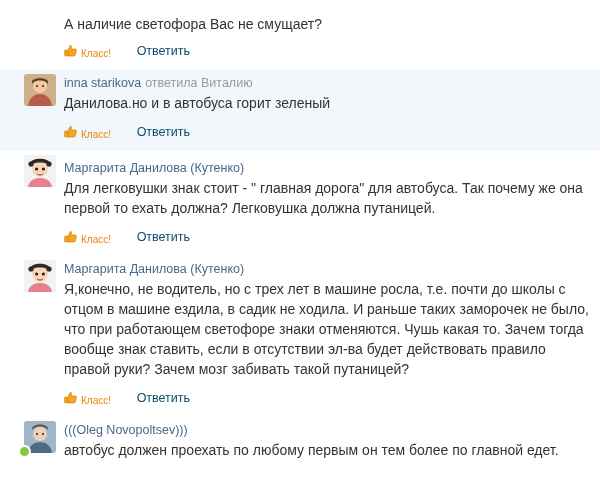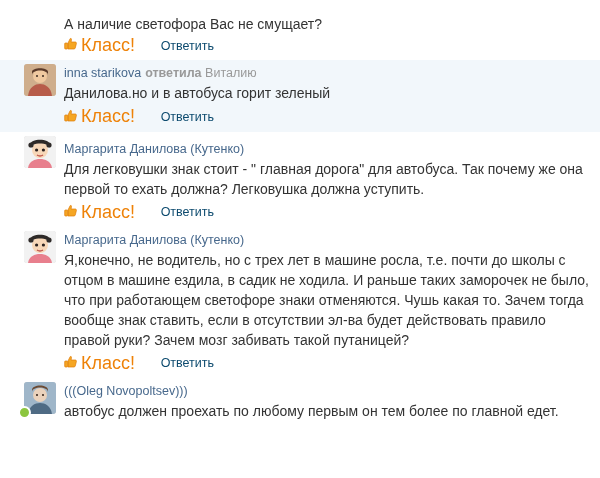--- a/index.html
+++ b/index.html
@@ -56,21 +56,21 @@
     font-size: 12.5px;
     white-space: nowrap;
   }
   .author-name {
     color: #47688c;
     font-weight: normal;
     cursor: pointer;
   }
   .author-action {
     color: #999999;
-    font-weight: bold;
+    font-weight: normal;
     margin-left: 4px;
   }
   .author-target {
     color: #999999;
     font-weight: normal;
   }
   .text {
     font-size: 14px;
     line-height: 20px;
     color: #333333;
@@ -78,23 +78,24 @@
     word-wrap: break-word;
   }
   .actions {
     padding: 3px 0 6px 0;
     line-height: 16px;
     white-space: nowrap;
   }
   .klass {
     display: inline-block;
     color: #ee8208;
-    font-size: 18px;
+    font-size: 10px;
     cursor: pointer;
     vertical-align: middle;
+    margin-top: 8px;
   }
   .thumb {
     display: inline-block;
     vertical-align: middle;
     margin-right: 3px;
     position: relative;
     top: -1px;
   }
   .reply {
     display: inline-block;
@@ -170,21 +171,21 @@
         <circle cx="25" cy="9" r="2.6" fill="#2e2a28"></circle>
         <circle cx="12.6" cy="14" r="1.6" fill="#2b2220"></circle>
         <circle cx="19.4" cy="14" r="1.6" fill="#2b2220"></circle>
         <path d="M13 19 Q16 21 19 19" stroke="#c0534a" stroke-width="1.4" fill="none"></path>
         <path d="M4 32 C5 25 11 23 16 23 C21 23 27 25 28 32 Z" fill="#e87f8d"></path>
       </svg>
     </div>
     <div class="author-line">
       <span class="author-name">Маргарита Данилова (Кутенко)</span>
     </div>
-    <div class="text">Для легковушки знак стоит - " главная дорога"  для автобуса. Так почему же она первой то ехать должна? Легковушка должна уступить.</div>
+    <div class="text">Для легковушки знак стоит - " главная дорога"  для автобуса. Так почему же она первой то ехать должна? Легковушка должна путаницей.</div>
     <div class="actions">
       <span class="klass">
         <span class="thumb">
           <svg width="14" height="14" viewBox="0 0 14 14">
               <path d="M4 6 L6.2 1.6 C6.9 1.2 7.6 1.6 7.5 2.4 L7.1 5 L11.3 5 C12.1 5 12.6 5.7 12.4 6.4 L11.3 10.9 C11.1 11.6 10.6 12 10 12 L4 12 Z" fill="#f5a623" stroke="#e07b0a" stroke-width="0.7"></path>
               <rect x="0.7" y="6" width="3" height="6" rx="0.7" fill="#f5a623" stroke="#e07b0a" stroke-width="0.7"></rect>
             </svg>
         </span><span>Класс!</span>
       </span>
       <span class="reply">Ответить</span>

